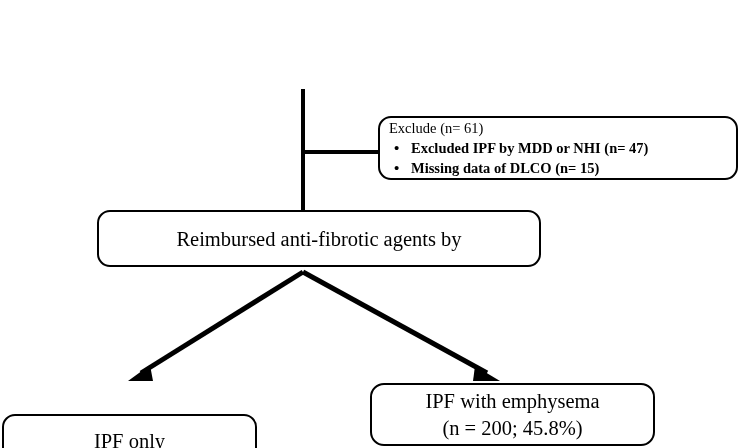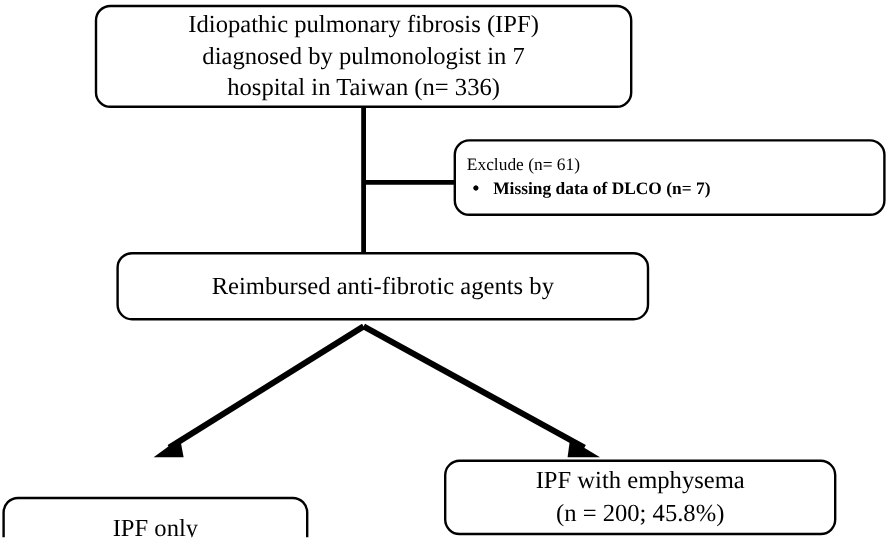--- a/index.html
+++ b/index.html
@@ -99,22 +99,23 @@
   #box-ipf-only {
     left: 2px;
     top: 383px;
     width: 255px;
     height: 54px;
     margin-top: 31px;
   }
   #box-ipf-emphysema {
     left: 370px;
     top: 383px;
-    width: 327px;
+    width: 285px;
     height: 63px;
+    border-radius: 14px;
   }
   .outcome .line {
     font-size: 20.5px;
     line-height: 27px;
   }
 
   
   #connectors {
     position: absolute;
     left: 0;
@@ -135,35 +136,31 @@
 
     <line x1="302" y1="152" x2="380" y2="152" stroke="#000000" stroke-width="4"></line>
 
     <line x1="303" y1="272" x2="141" y2="373" stroke="#000000" stroke-width="5"></line>
     <polygon points="128,381 150,365 153,381" fill="#000000"></polygon>
 
     <line x1="303" y1="272" x2="487" y2="373" stroke="#000000" stroke-width="5"></line>
     <polygon points="500,381 475,366 473,381" fill="#000000"></polygon>
   </svg>
 
-  <div class="box" id="box-enrollment">
-    <span class="line">Idiopathic pulmonary fibrosis (IPF)</span>
-    <span class="line">diagnosed by pulmonologist in 7</span>
-    <span class="line">hospital in Taiwan (n= 336)</span>
-  </div>
 
   <div class="box" id="box-exclusion">
     <span class="excl-title">Exclude (n= 61)</span>
     <ul class="excl-list">
       <li class="excl-item">
         <span class="bullet">•</span>
+        <span>Excluded IPF by MDD or NHI (n= 47)</span>
       </li>
       <li class="excl-item">
         <span class="bullet">•</span>
-        <span>Missing data of DLCO (n= 7)</span>
+        <span>Missing data of DLCO (n= 15)</span>
       </li>
     </ul>
   </div>
 
   <div class="box" id="box-reimbursed">
     <span class="line">Reimbursed anti-fibrotic agents by</span>
   </div>
 
   <div class="box outcome" id="box-ipf-only">
     <span class="line">IPF only</span>

